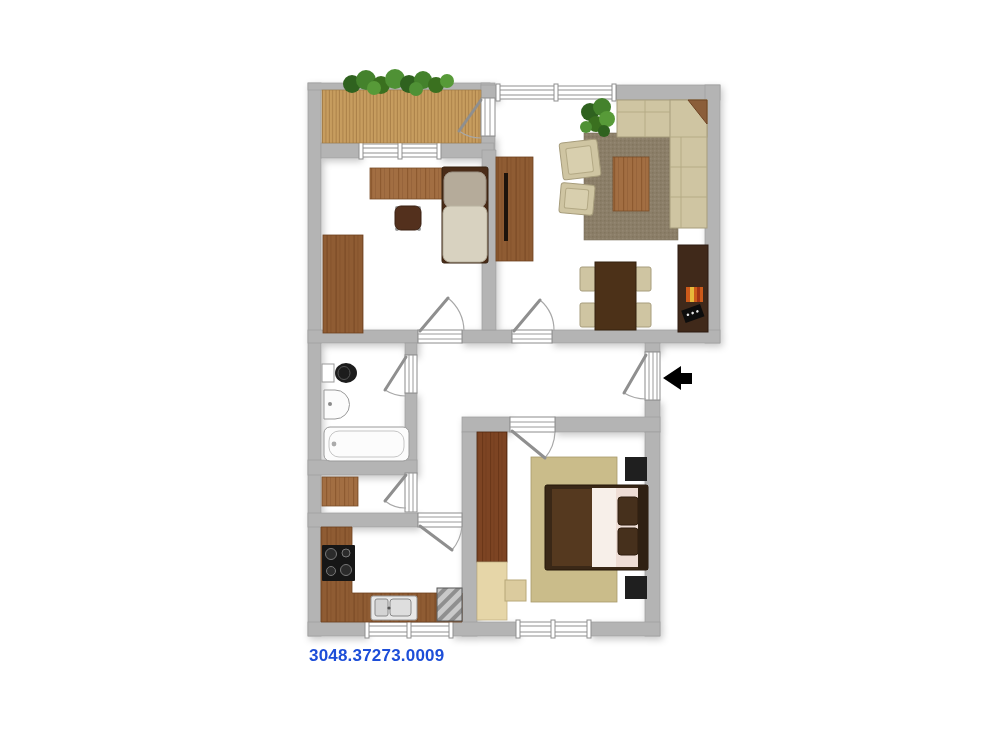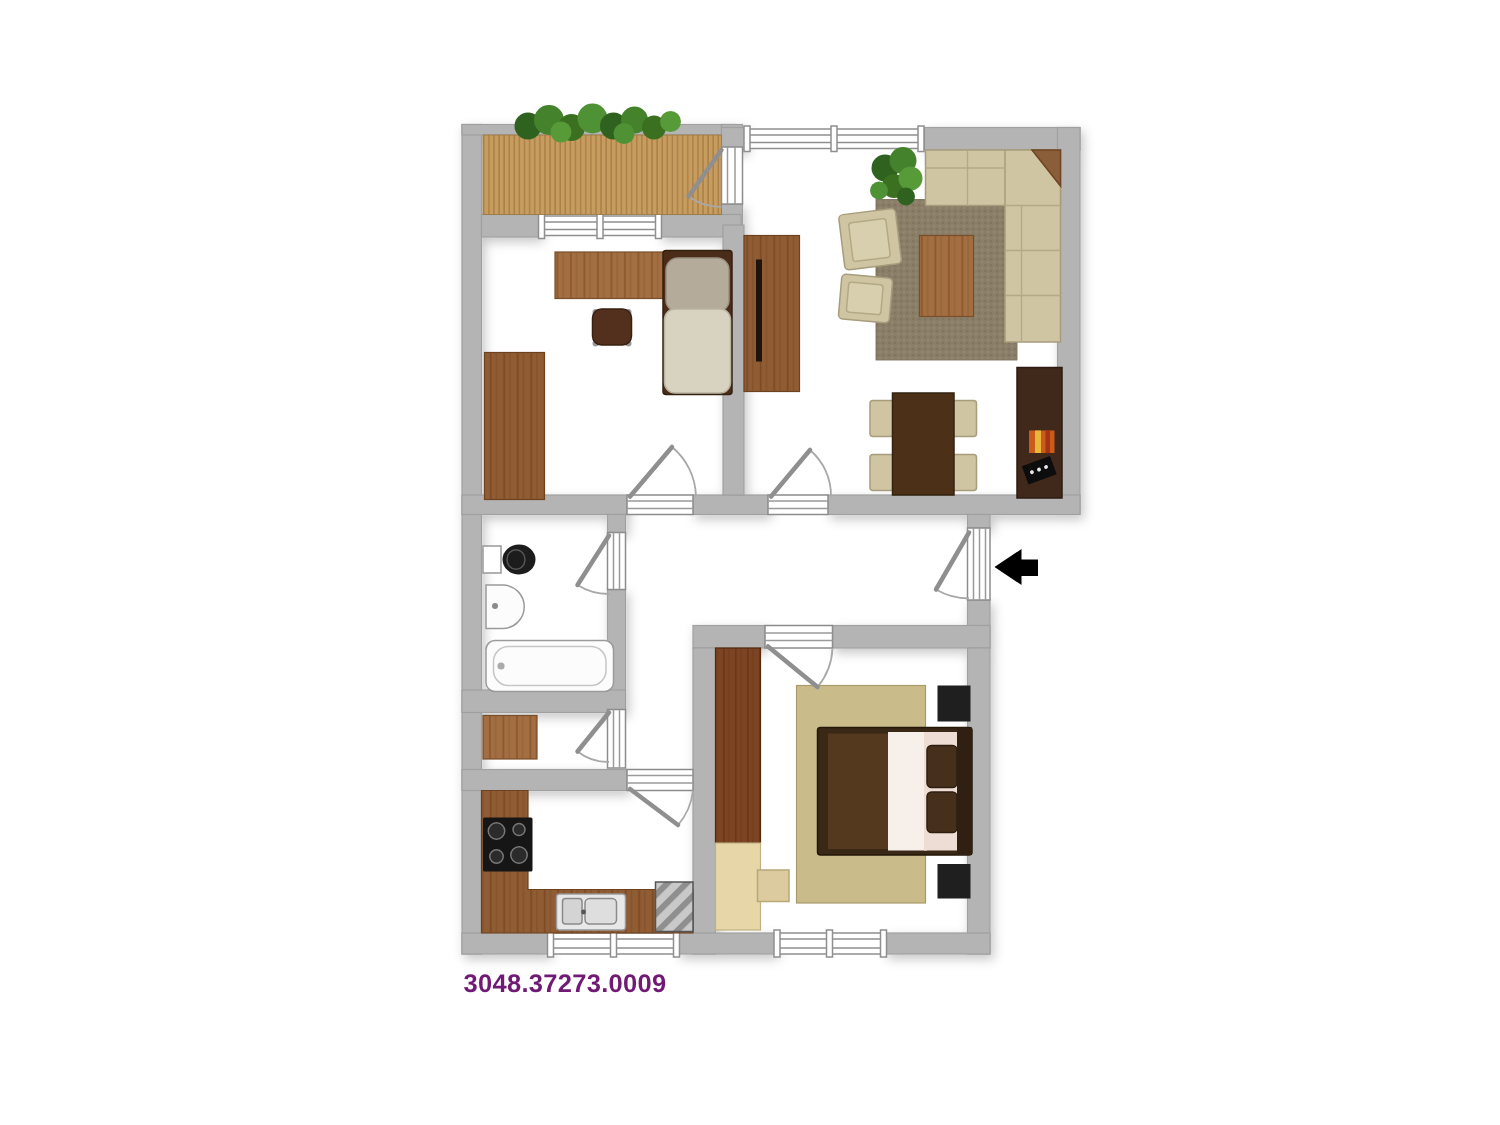--- a/index.html
+++ b/index.html
@@ -1,19 +1,19 @@
 <!DOCTYPE html>
 <html><head>
 <meta charset="utf-8">
 <style>
   html,body{margin:0;padding:0;background:#ffffff;}
   .stage{position:relative;width:1000px;height:750px;background:#ffffff;overflow:hidden;
          font-family:"Liberation Sans",sans-serif;}
   .plan-label{position:absolute;left:309px;top:646px;font-size:17px;font-weight:bold;
-              color:#701a75;letter-spacing:0.2px;}
+              color:#1d4ed8;letter-spacing:0.2px;}
   svg{position:absolute;left:0;top:0;}
 </style>
 </head>
 <body>
 
 <div class="stage">
 
 <svg width="1000" height="750" viewBox="0 0 1000 750">
 
   <defs>

